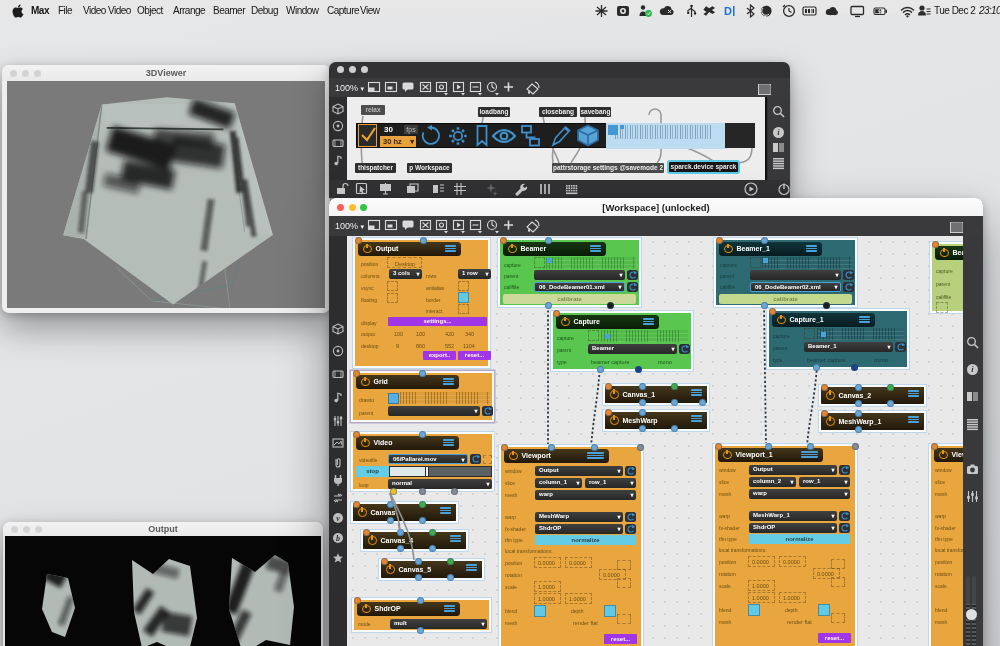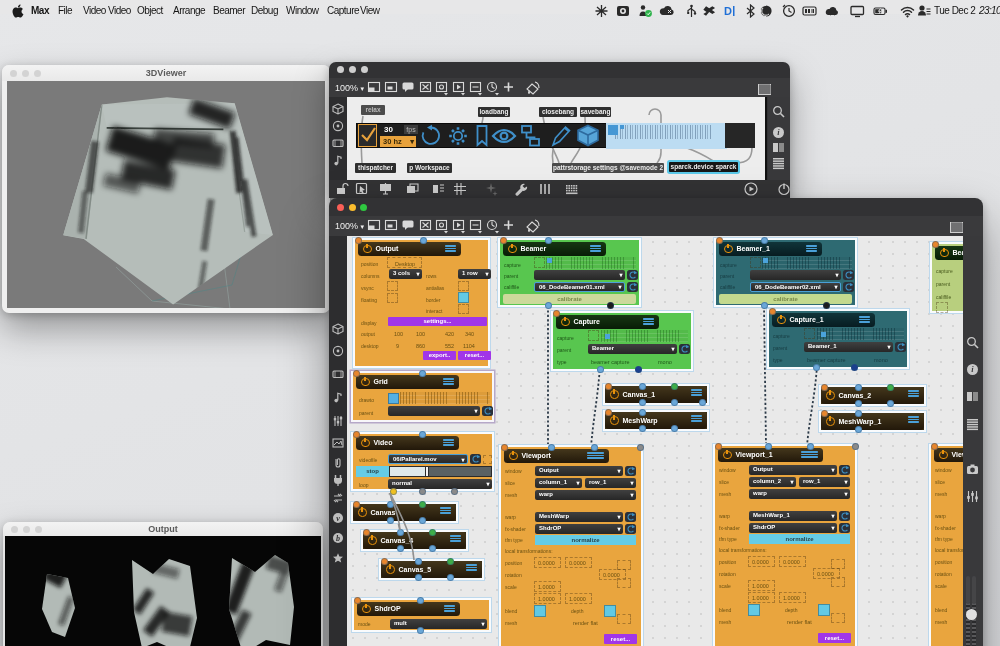--- a/index.html
+++ b/index.html
@@ -420,20 +420,21 @@
         <circle cx="7" cy="7" r="6" fill="none" stroke="#cdcdcd" stroke-width="1.2"></circle>
         <path d="M5.5,4.5 L10,7 L5.5,9.5 Z" fill="#cdcdcd"></path>
       </svg>
 <svg style="position:absolute;left:448px;top:2px;" width="14" height="14" viewBox="0 0 14 14">
         <circle cx="7" cy="7.5" r="5" fill="none" stroke="#cdcdcd" stroke-width="1.2"></circle>
         <path d="M7,1.5 V7" stroke="#cdcdcd" stroke-width="1.4"></path>
       </svg>
 </div>
 </div>
 <div class="win" style="left:329px; top:158px; width:654px; height:488px; background:#323234; border-radius:8px 8px 0 0; box-shadow:0 22px 48px rgba(0,0,0,0.4), 0 3px 10px rgba(0,0,0,0.26);">
+  <div class="tbar" style="height:18px; font-size:9.5px; color:#1d1d1d; background:linear-gradient(#fcfcfc,#f4f4f4);">[Workspace] (unlocked)</div>
   <span class="tl" style="left:8px; top:6px; width:7px; height:7px; background:#f95f57;"></span>
   <span class="tl" style="left:19.5px; top:6px; width:7px; height:7px; background:#fbbd2e;"></span>
   <span class="tl" style="left:31px; top:6px; width:7px; height:7px; background:#2fc840;"></span>
   <div class="mxtop" style="top:18px; height:20px;">
 <span class="zoom">100% <span style="font-size:7px;">▾</span></span>
 <svg width="230" height="19" style="position:absolute;left:0;top:0;" viewBox="0 0 230 19">
         <rect x="39.5" y="4.5" width="11" height="9" fill="none" stroke="#d9d9d9" stroke-width="1.1"></rect>
         <rect x="39.5" y="9.5" width="6" height="4" fill="#d9d9d9"></rect>
         <rect x="56.5" y="4.5" width="11" height="9" fill="none" stroke="#d9d9d9" stroke-width="1.1"></rect>
         <rect x="58.5" y="8.5" width="5" height="3" fill="#d9d9d9"></rect>

